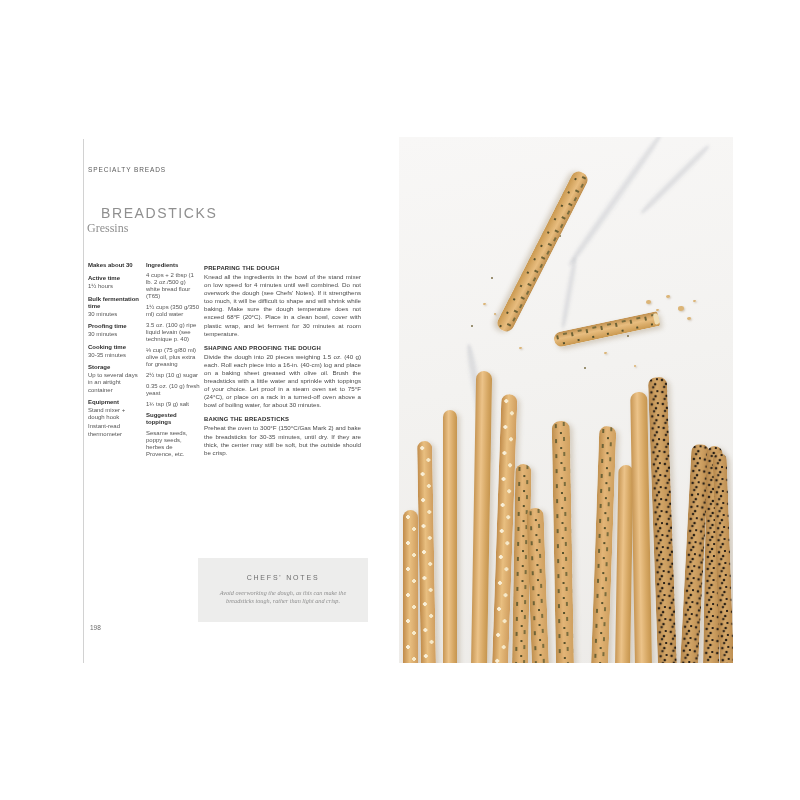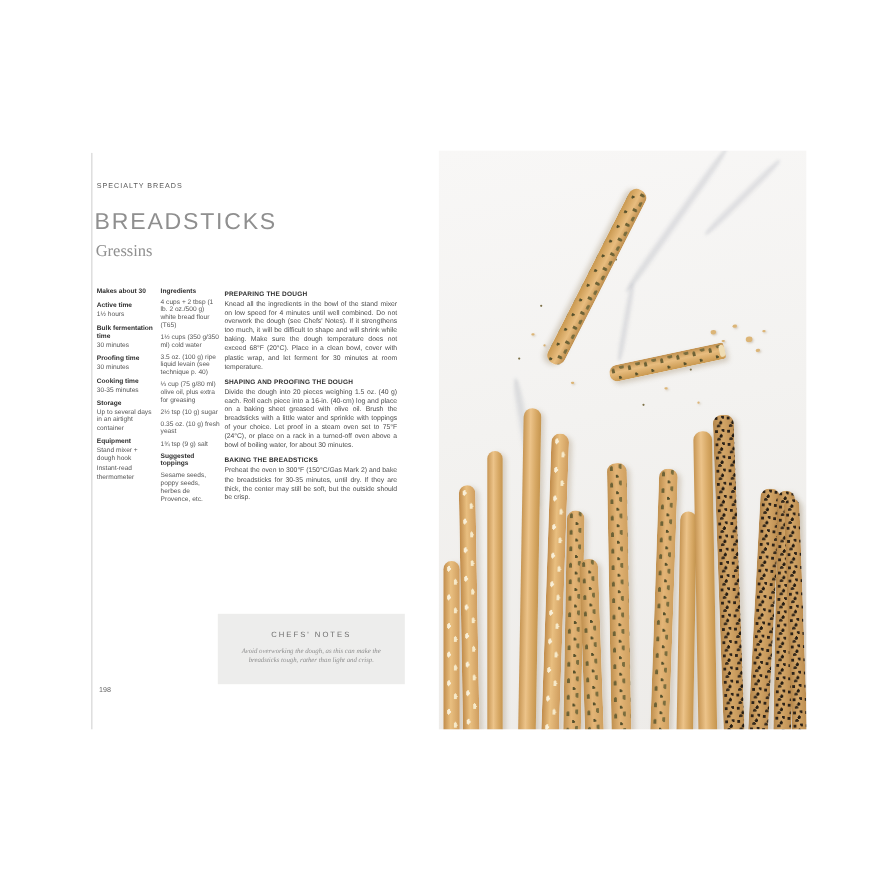--- a/index.html
+++ b/index.html
@@ -1,22 +1,22 @@
 <!DOCTYPE html>
 <html><head>
 <meta charset="utf-8">
 <style>
   html,body{margin:0;padding:0;background:#ffffff;width:800px;height:800px;position:relative;
             font-family:"Liberation Sans",sans-serif;-webkit-font-smoothing:antialiased;}
   p{margin:0;}
   
   .page-edge{position:absolute;left:83px;top:139px;width:1px;height:524px;background:#d2d2d2;}
   .kicker{position:absolute;left:88px;top:166px;font-size:6.5px;letter-spacing:.9px;color:#5a5a5a;}
-  .title{position:absolute;left:86px;top:190px;font-size:21px;font-weight:400;letter-spacing:1.6px;color:#8f8f8f;margin:0;}
-  .subtitle{position:absolute;left:87px;top:221px;font-size:15px;color:#8f8f8f;font-family:"Liberation Serif",serif;}
+  .title{position:absolute;left:86px;top:190px;font-size:14px;font-weight:400;letter-spacing:1.6px;color:#8f8f8f;margin:15px;}
+  .subtitle{position:absolute;left:87px;top:221px;font-size:12px;color:#8f8f8f;font-family:"Liberation Serif",serif;}
   .col-info{position:absolute;left:88px;top:262px;width:53px;}
   .col-ing{position:absolute;left:146px;top:262px;width:54px;}
   .col-method{position:absolute;left:204px;top:265px;width:157px;}
   .lbl{font-weight:bold;color:#2f2f2f;font-size:6px;line-height:7.2px;}
   .yield{margin-bottom:6px;}
   .val{color:#555;font-size:6px;line-height:7.2px;margin:1px 0 5px;}
   .val2{margin-top:-3px;}
   .ing-h{font-weight:bold;font-size:6px;color:#2f2f2f;line-height:7.2px;margin:0 0 3px;}
   .ing-item{color:#555;font-size:6px;line-height:7px;margin:0 0 4px;}
   .top-h{margin-top:3px;}

